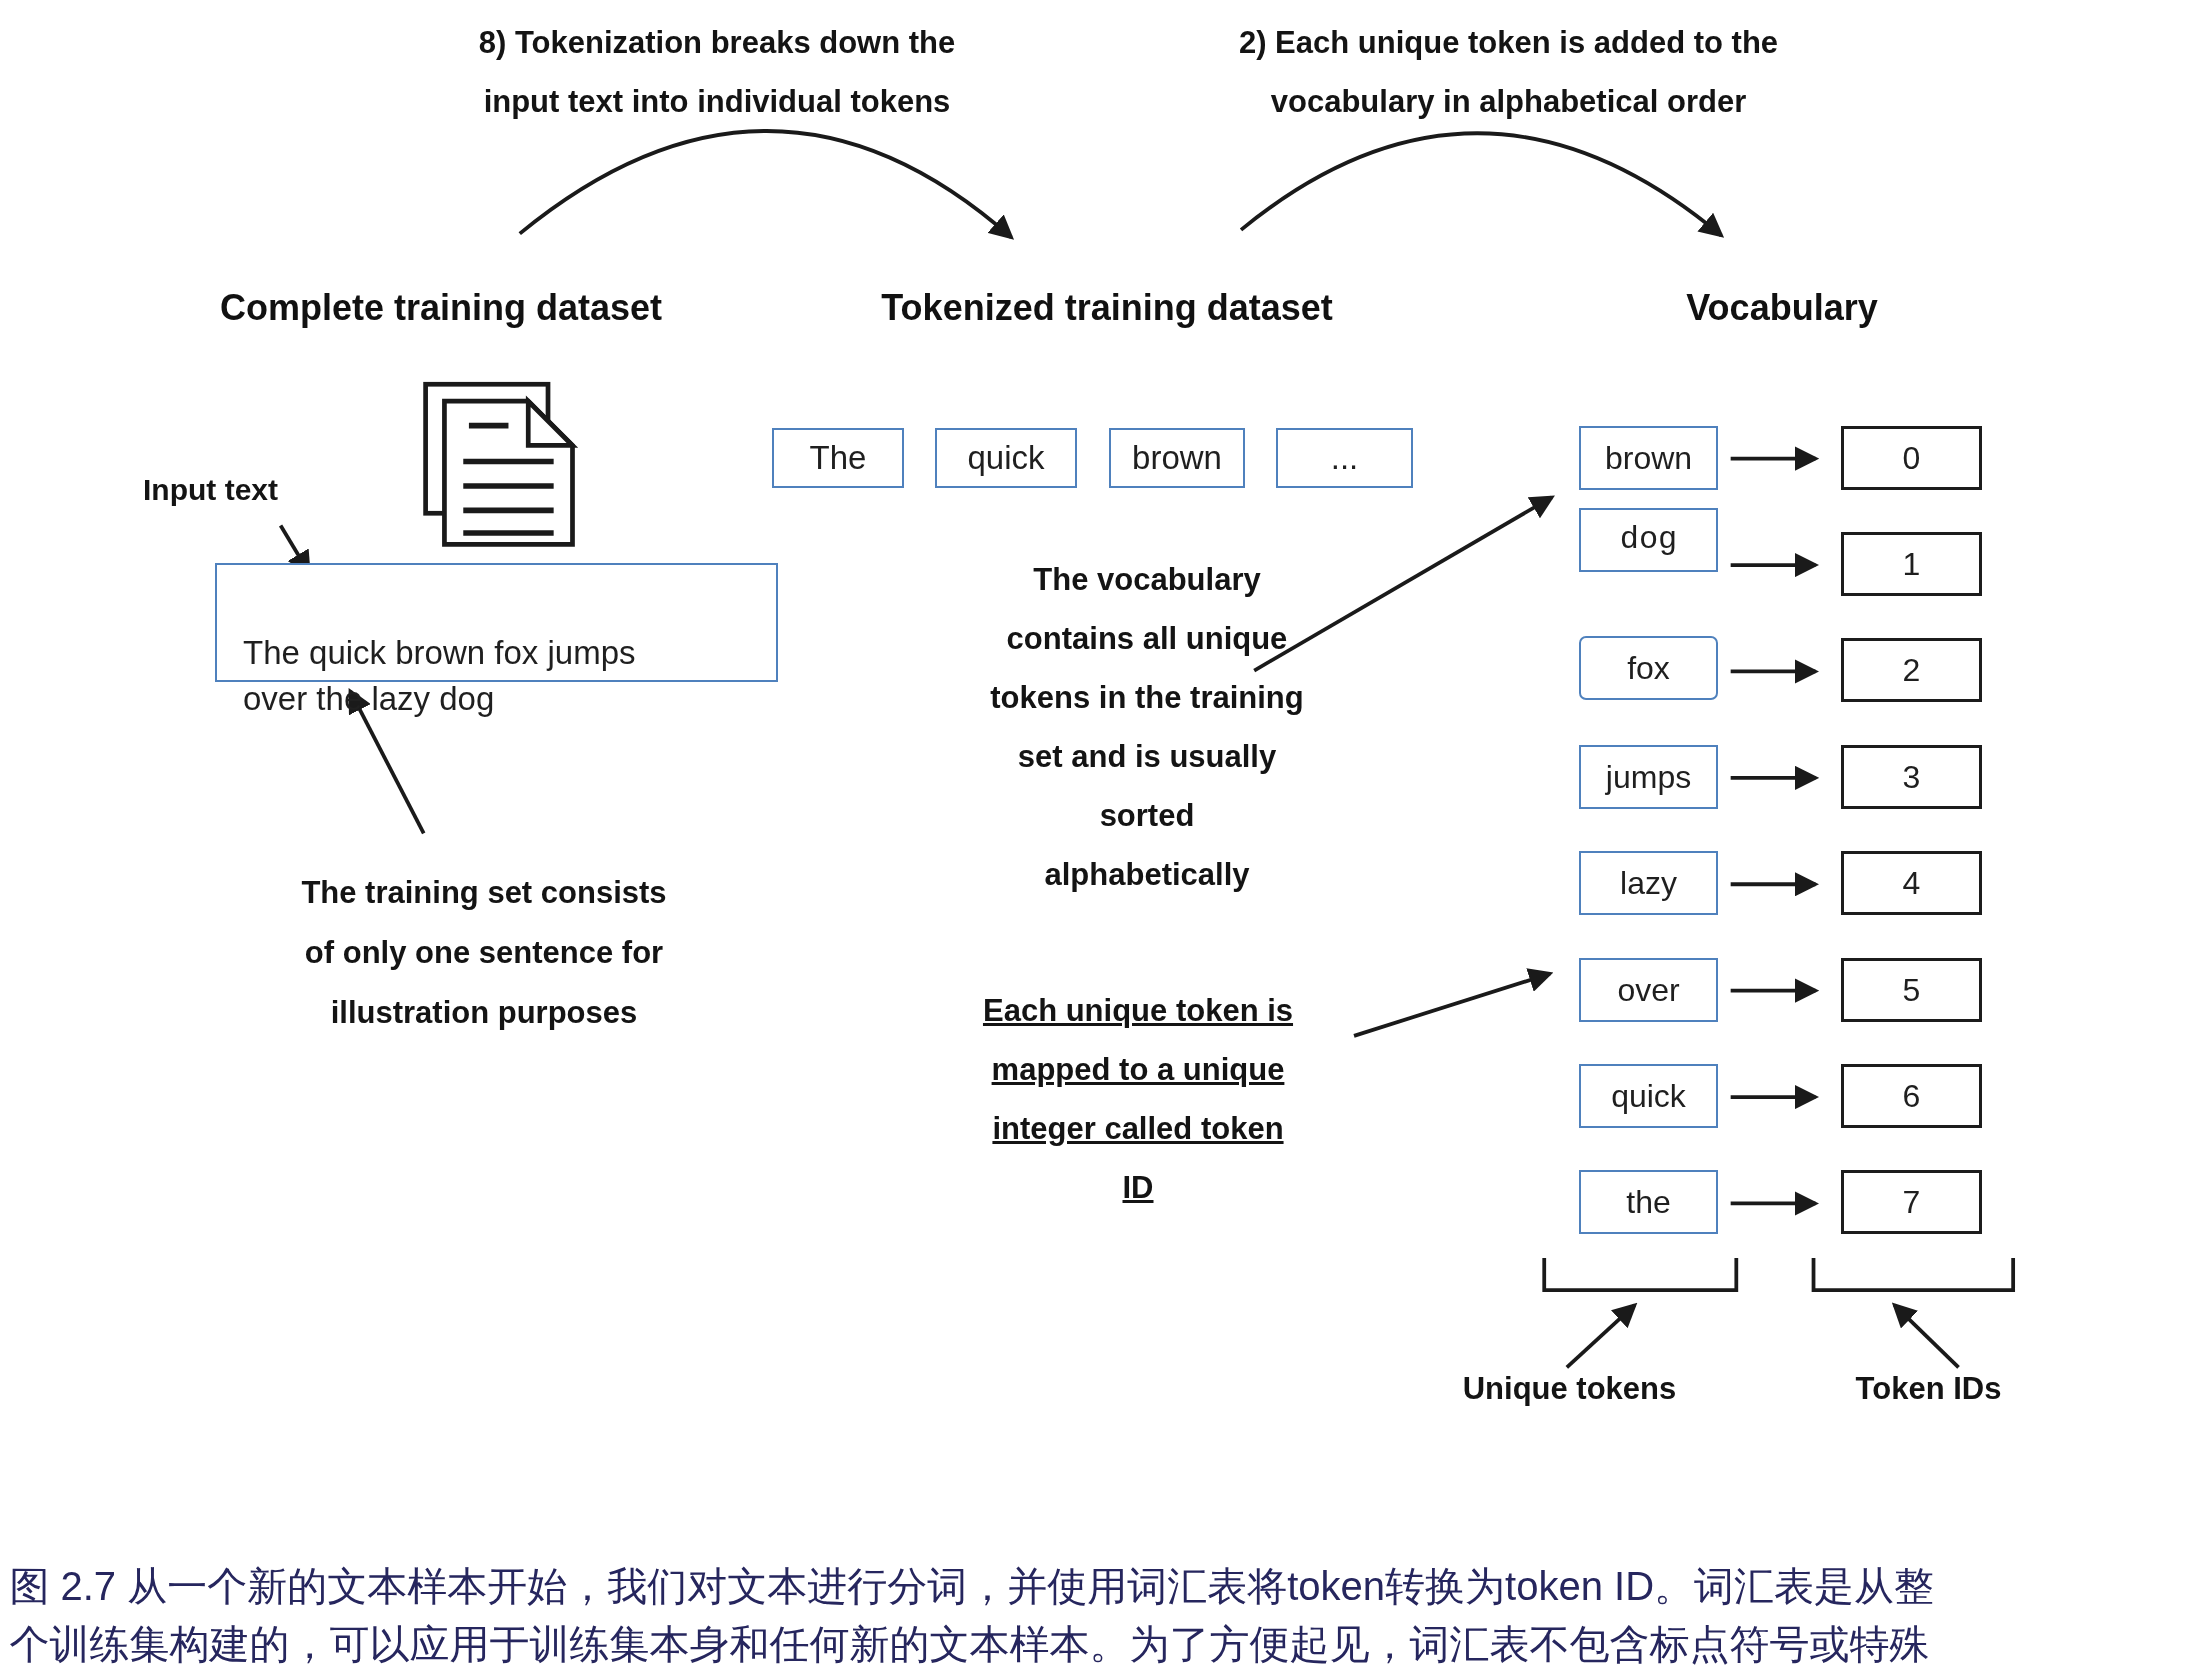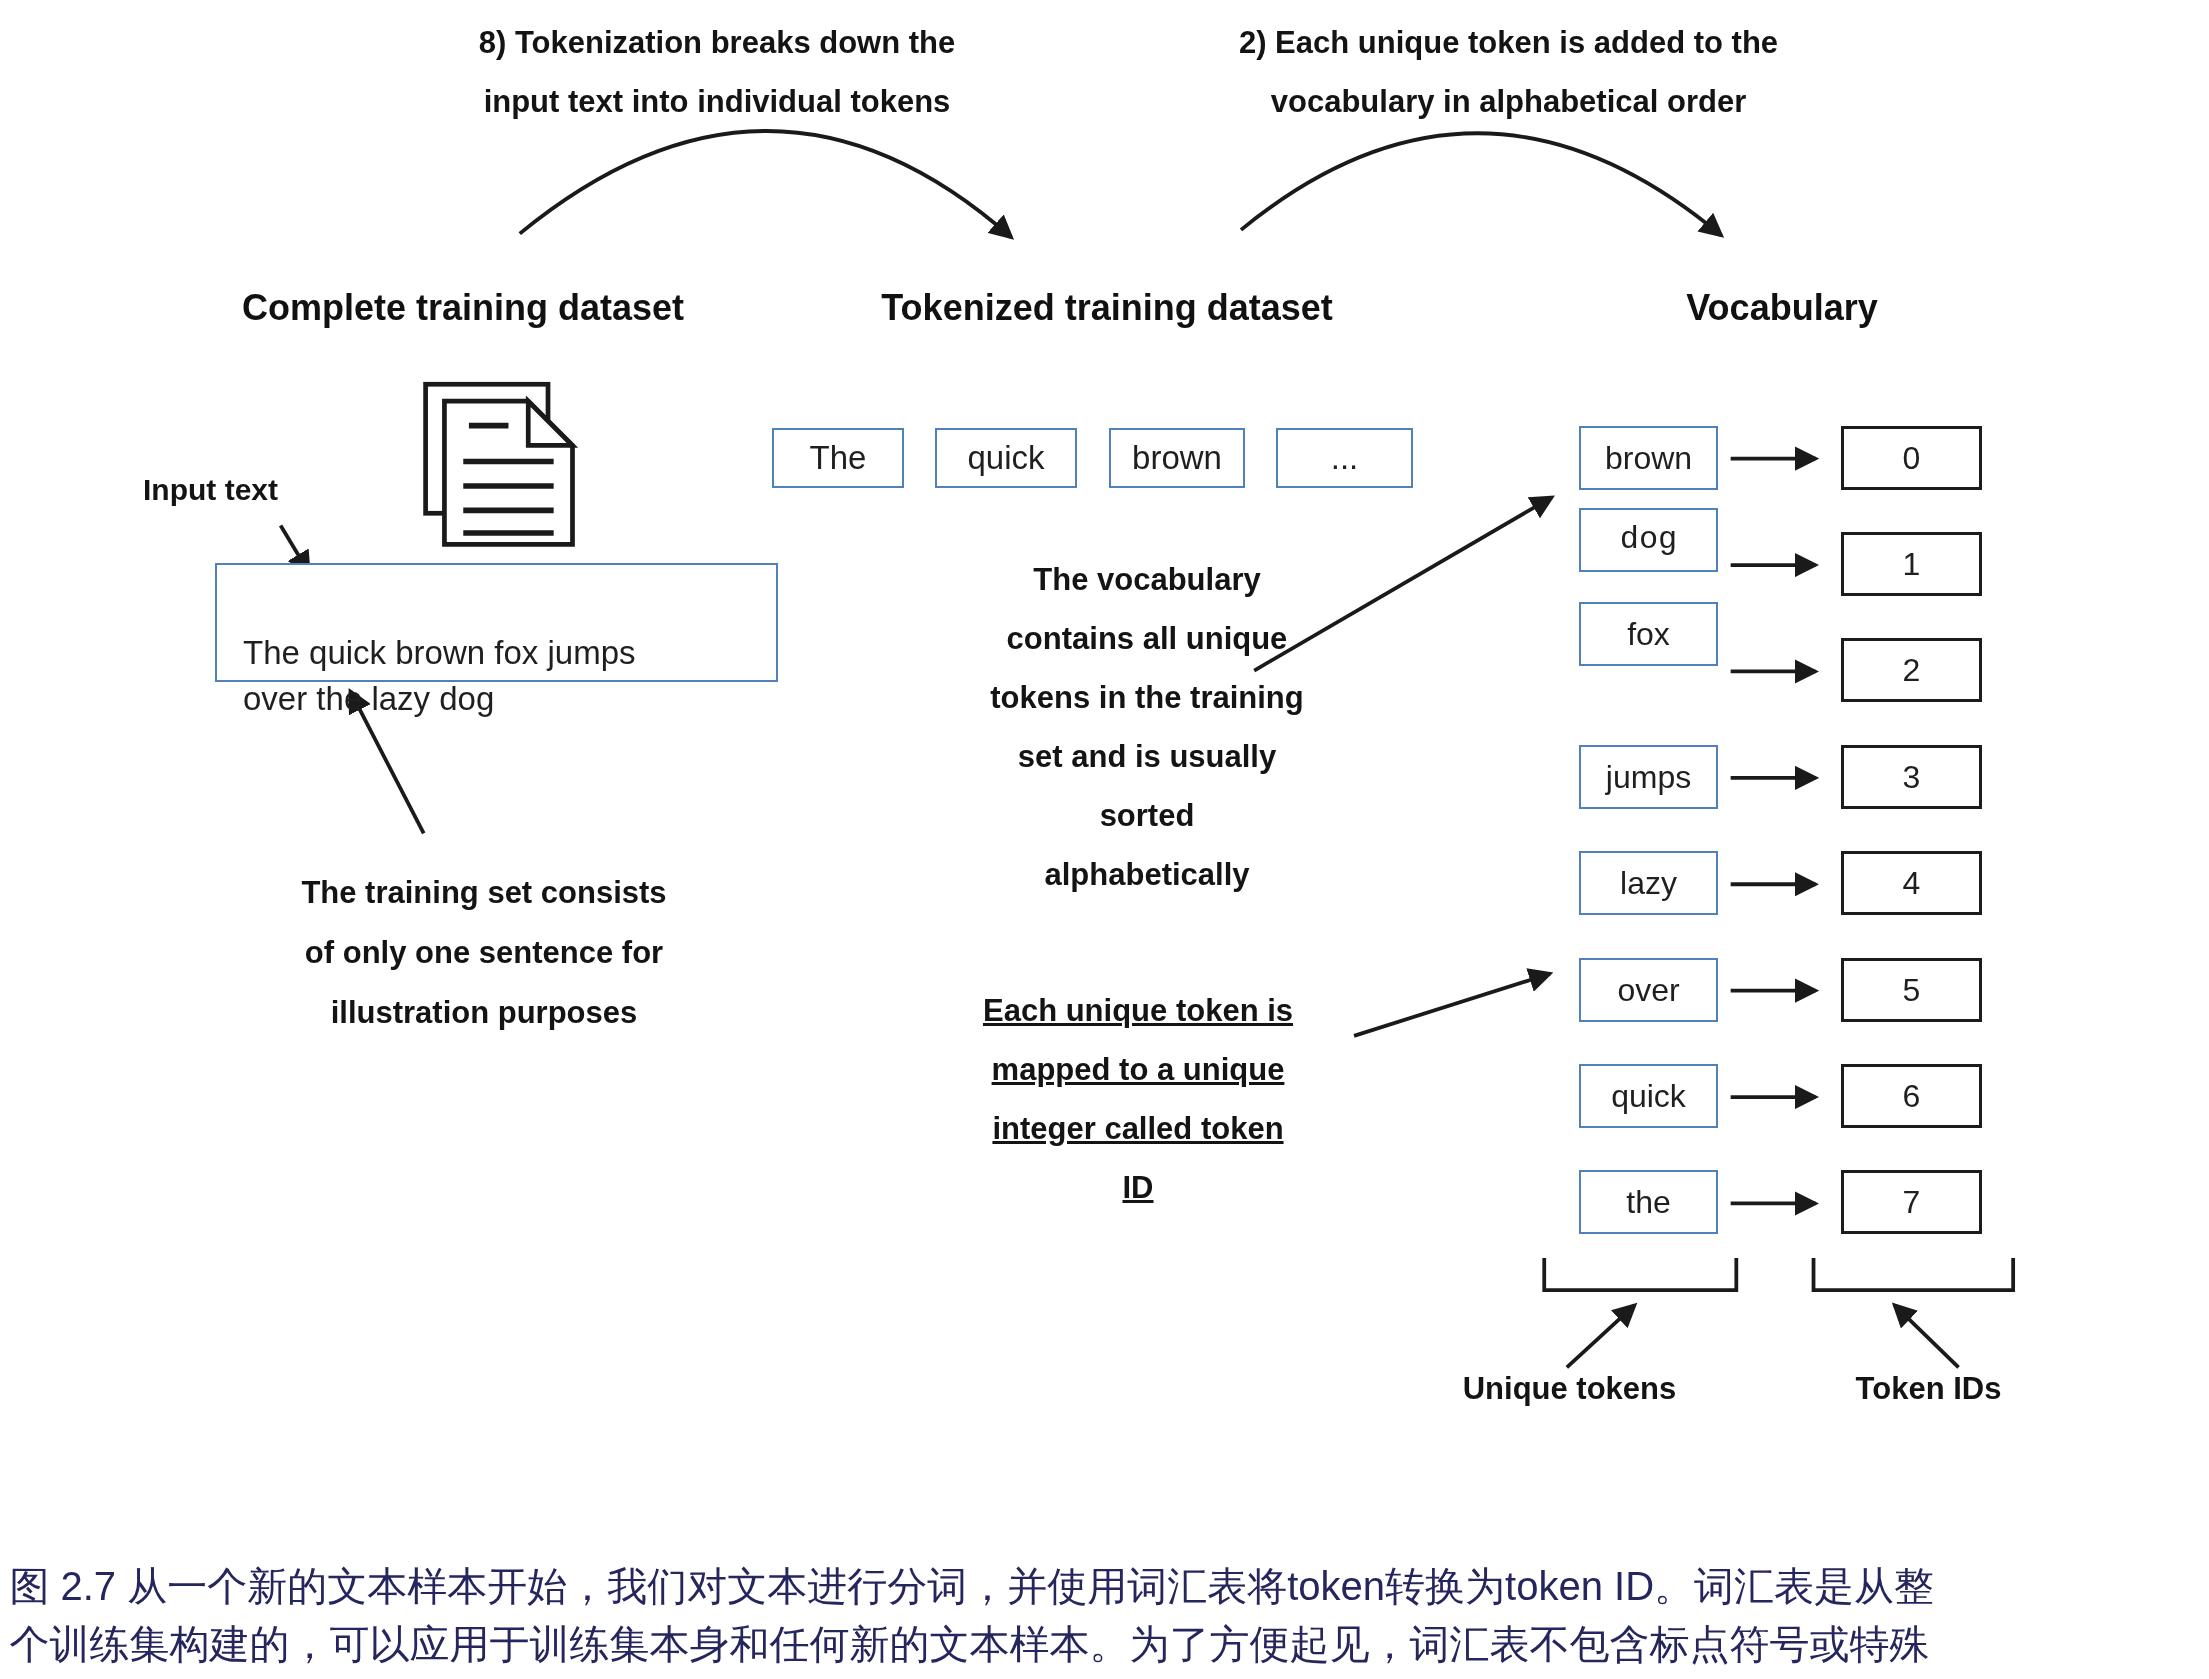--- a/index.html
+++ b/index.html
@@ -75,21 +75,21 @@
 
     <path d="M 1664 1452 L 1736 1386" fill="none" stroke="#1a1a1a" stroke-width="4" marker-end="url(#ah)"></path>
     <path d="M 2080 1452 L 2012 1386" fill="none" stroke="#1a1a1a" stroke-width="4" marker-end="url(#ah)"></path>
   </svg>
 
   <div class="note" style="left:430px;top:13px;width:574px;">8) Tokenization breaks down the
 input text into individual tokens</div>
   <div class="note" style="left:1207px;top:13px;width:603px;">2) Each unique token is added to the
 vocabulary in alphabetical order</div>
 
-  <div class="hdr" style="left:176px;top:287px;width:574px;">Complete training dataset</div>
+  <div class="hdr" style="left:154px;top:287px;width:574px;">Complete training dataset</div>
   <div class="hdr" style="left:820px;top:287px;width:574px;">Tokenized training dataset</div>
   <div class="hdr" style="left:1495px;top:287px;width:574px;">Vocabulary</div>
 
   <div class="lbl" style="left:143px;top:473px;">Input text</div>
   <div class="inputbox">
     <span>The quick brown fox jumps
 over the lazy dog</span>
   </div>
   <div class="note" style="left:271px;top:863px;width:426px;line-height:60px;">The training set consists
 of only one sentence for
@@ -113,21 +113,21 @@
 
   <div>
     <div class="vtok" style="top:426px;">brown</div>
     <div class="vid" style="top:426px;">0</div>
   </div>
   <div>
     <div class="vtok" style="top:508px;font-family:Liberation Mono, monospace;">dog</div>
     <div class="vid" style="top:532px;">1</div>
   </div>
   <div>
-    <div class="vtok" style="top:602px;">fox</div>
+    <div class="vtok" style="top:636px;border-radius:7px;">fox</div>
     <div class="vid" style="top:638px;">2</div>
   </div>
   <div>
     <div class="vtok" style="top:745px;">jumps</div>
     <div class="vid" style="top:745px;">3</div>
   </div>
   <div>
     <div class="vtok" style="top:851px;">lazy</div>
     <div class="vid" style="top:851px;">4</div>
   </div>

